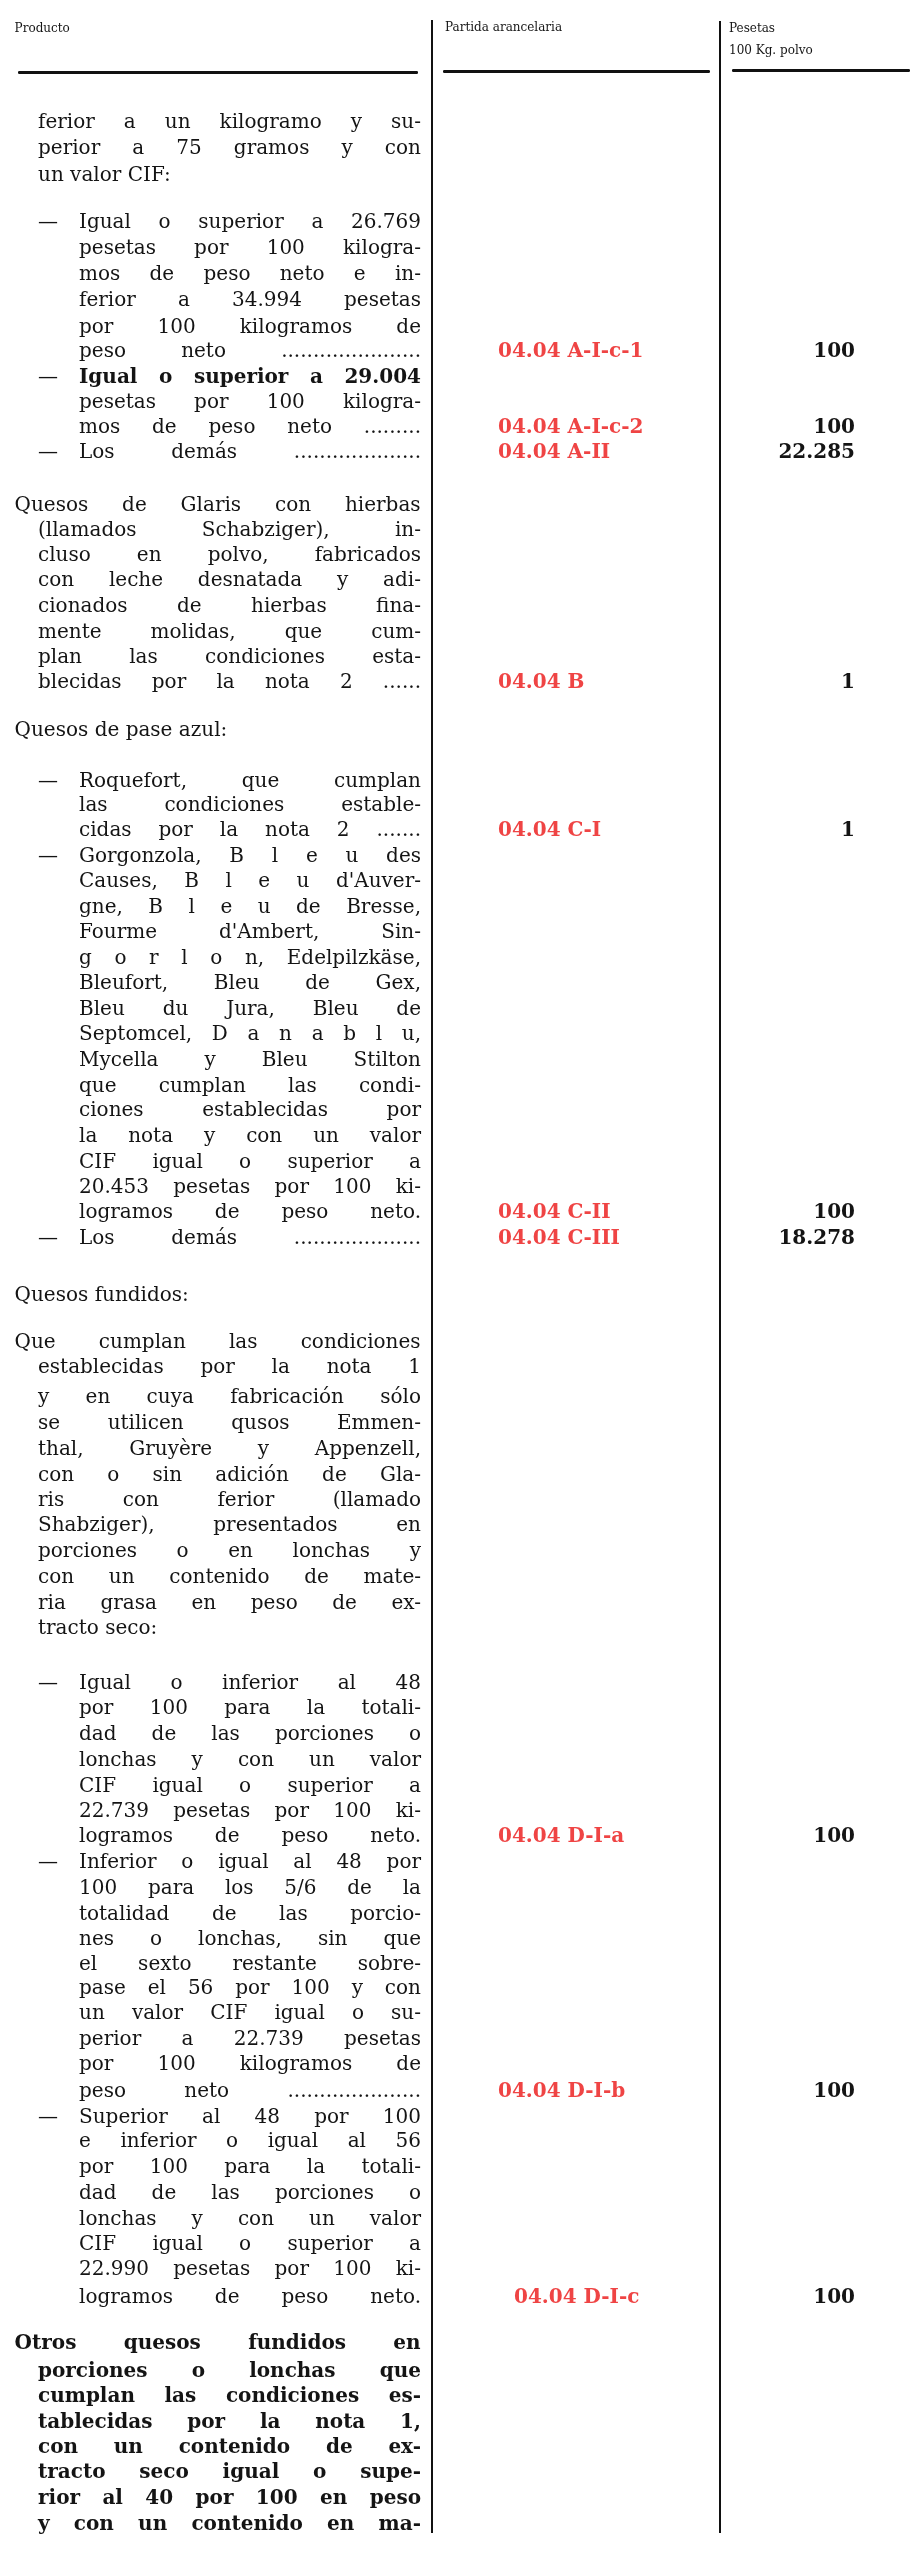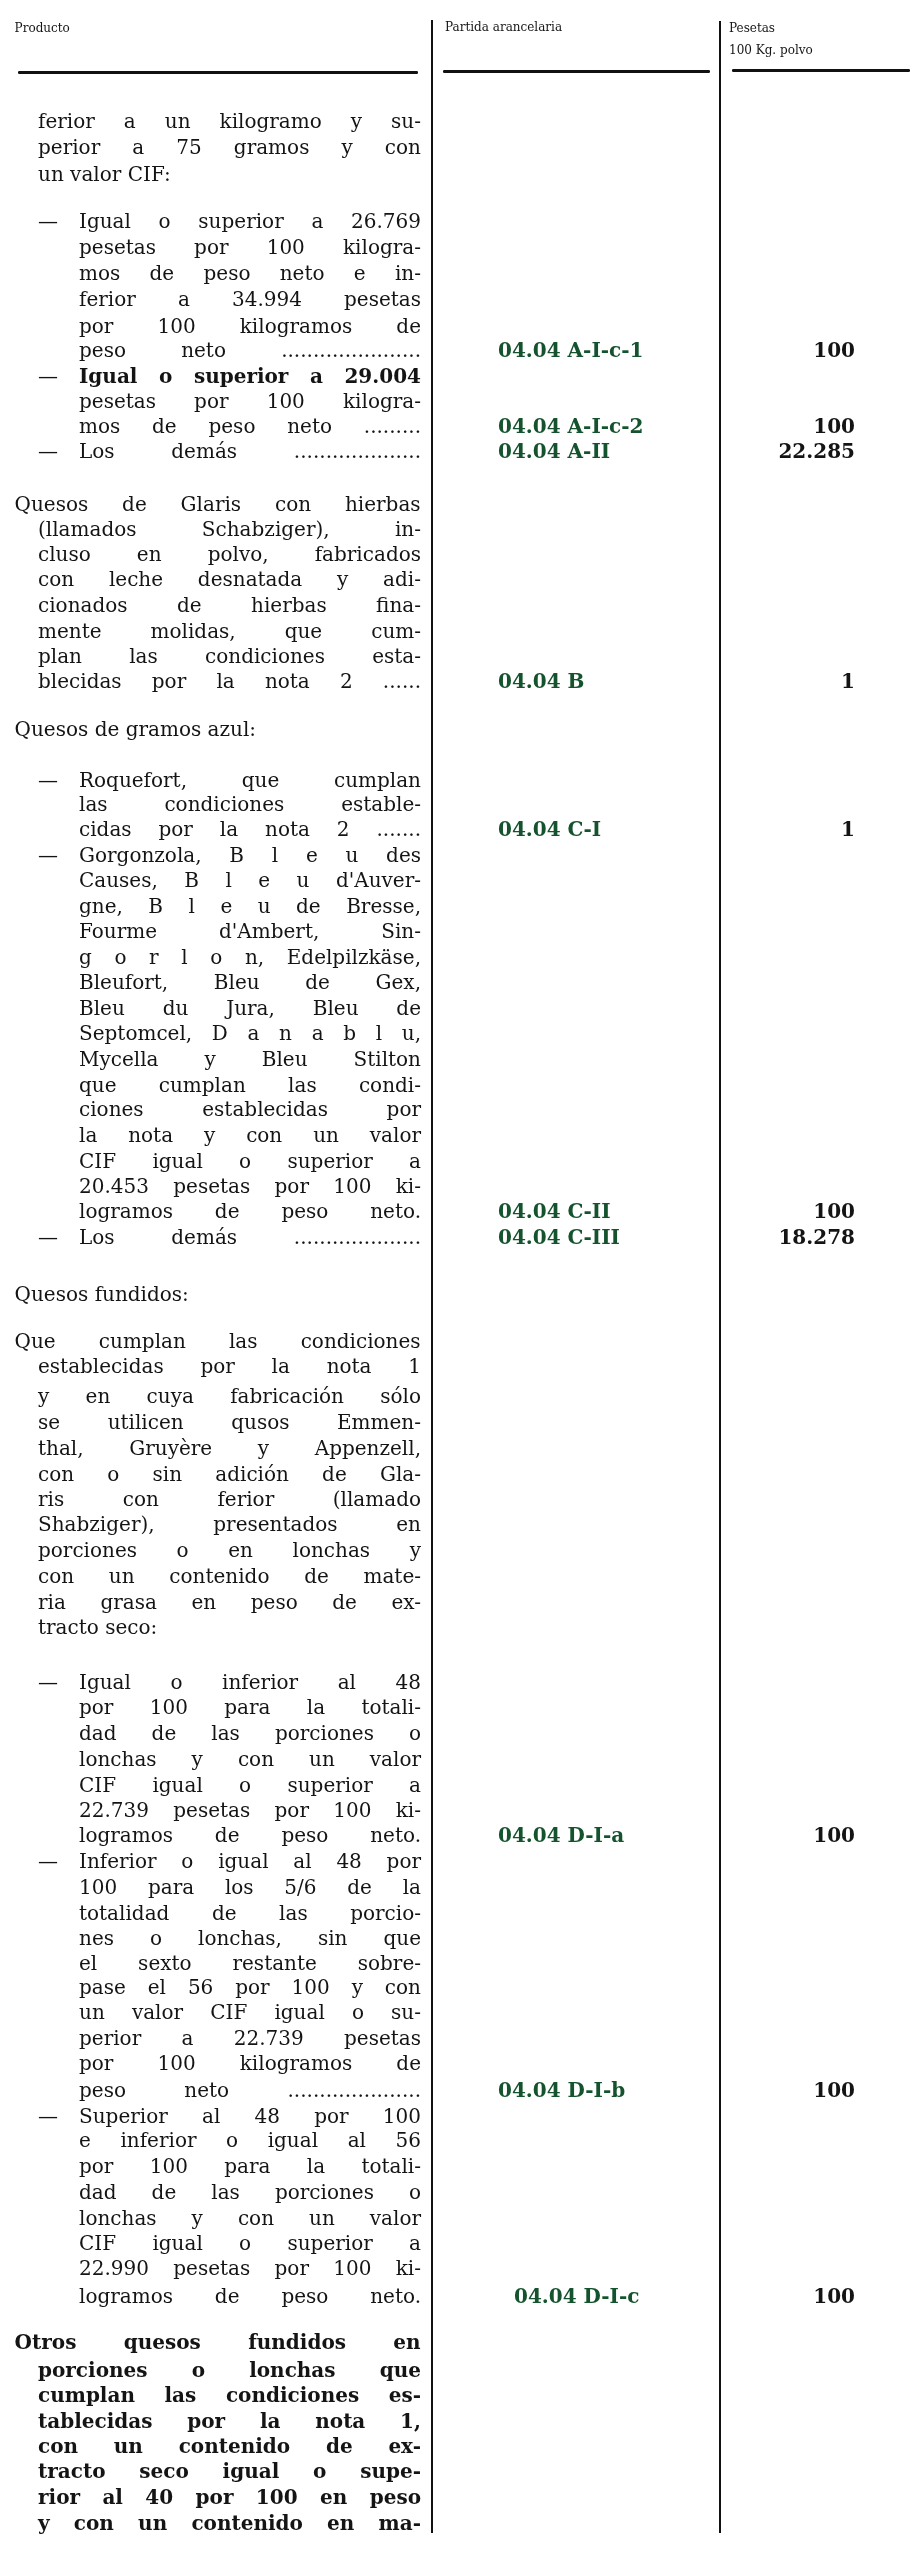--- a/index.html
+++ b/index.html
@@ -6,21 +6,21 @@
   body { width: 915px; height: 2576px; position: relative; overflow: hidden; color: #111111; }
   .page { position: absolute; left: 0; top: 0; width: 915px; height: 2576px; background: #ffffff; }
   .hdr { position: absolute; font-family: "DejaVu Serif", serif; font-size: 12px; line-height: 22px; white-space: nowrap; text-align: left; color: #151515; }
   .rule { position: absolute; height: 3px; background: #111111; border-radius: 1.2px; }
   .vline { position: absolute; width: 2.4px; background: #111111; }
   .ln { position: absolute; font-family: "DejaVu Serif", serif; font-size: 20px; line-height: 24.4px; height: 24.4px; white-space: nowrap; overflow: visible; color: #141414; }
   .ln.j { text-align: justify; text-align-last: justify; }
   .ln.l { text-align: left; }
   .ln.bold { font-weight: bold; }
   .dash { position: absolute; font-family: "DejaVu Serif", serif; font-size: 20px; line-height: 24.4px; height: 24.4px; color: #141414; }
-  .code { position: absolute; left: 498px; font-family: "DejaVu Serif", serif; font-size: 20px; line-height: 24.4px; height: 24.4px; white-space: nowrap; font-weight: bold; color: #14532d; }
+  .code { position: absolute; left: 498px; font-family: "DejaVu Serif", serif; font-size: 20px; line-height: 24.4px; height: 24.4px; white-space: nowrap; font-weight: bold; color: #ef4444; }
   .val { position: absolute; right: 60px; font-family: "DejaVu Serif", serif; font-size: 20px; line-height: 24.4px; height: 24.4px; white-space: nowrap; font-weight: bold; text-align: right; color: #141414; }
 </style>
 </head>
 <body>
 
 <div class="page">
 
   <div class="hdr" style="left:14.6px; width:405px; top:17px;">Producto</div>
   <div class="hdr" style="left:445px; width:268px; top:16px;">Partida arancelaria</div>
   <div class="hdr" style="left:729px; width:180px; top:16.5px;">Pesetas</div>
@@ -51,21 +51,21 @@
       <div class="dash" style="left: 38px; top: 439px;">—</div>
       <div class="ln j" style="left: 79px; width: 342px; top: 439px;">Los demás ....................</div>
       <div class="ln j" style="left: 14.6px; width: 406px; top: 492px;">Quesos de Glaris con hierbas</div>
       <div class="ln j" style="left: 38px; width: 383px; top: 517px;">(llamados Schabziger), in-</div>
       <div class="ln j" style="left: 38px; width: 383px; top: 542px;">cluso en polvo, fabricados</div>
       <div class="ln j" style="left: 38px; width: 383px; top: 567px;">con leche desnatada y adi-</div>
       <div class="ln j" style="left: 38px; width: 383px; top: 593px;">cionados de hierbas fina-</div>
       <div class="ln j" style="left: 38px; width: 383px; top: 619px;">mente molidas, que cum-</div>
       <div class="ln j" style="left: 38px; width: 383px; top: 644px;">plan las condiciones esta-</div>
       <div class="ln j" style="left: 38px; width: 383px; top: 669px;">blecidas por la nota 2 ......</div>
-      <div class="ln l" style="left: 14.6px; width: 406px; top: 717px;">Quesos de gramos azul:</div>
+      <div class="ln l" style="left: 14.6px; width: 406px; top: 717px;">Quesos de pase azul:</div>
       <div class="dash" style="left: 38px; top: 768px;">—</div>
       <div class="ln j" style="left: 79px; width: 342px; top: 768px;">Roquefort, que cumplan</div>
       <div class="ln j" style="left: 79px; width: 342px; top: 792px;">las condiciones estable-</div>
       <div class="ln j" style="left: 79px; width: 342px; top: 817px;">cidas por la nota 2 .......</div>
       <div class="dash" style="left: 38px; top: 843px;">—</div>
       <div class="ln j" style="left: 79px; width: 342px; top: 843px;">Gorgonzola, B l e u des</div>
       <div class="ln j" style="left: 79px; width: 342px; top: 868px;">Causes, B l e u d'Auver-</div>
       <div class="ln j" style="left: 79px; width: 342px; top: 894px;">gne, B l e u de Bresse,</div>
       <div class="ln j" style="left: 79px; width: 342px; top: 919px;">Fourme d'Ambert, Sin-</div>
       <div class="ln j" style="left: 79px; width: 342px; top: 945px;">g o r l o n, Edelpilzkäse,</div>

